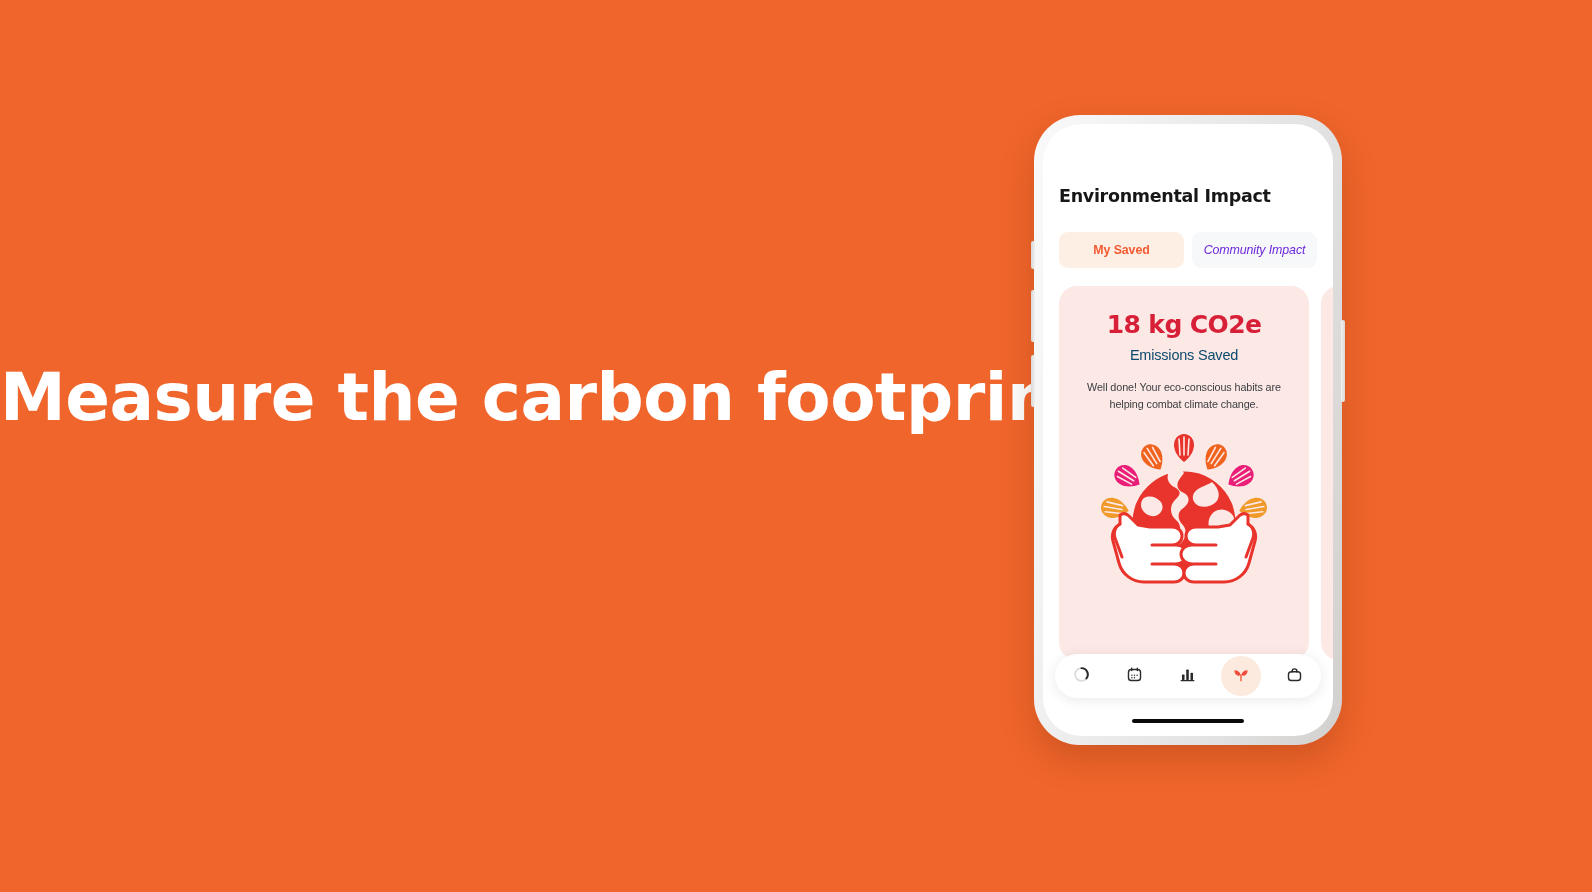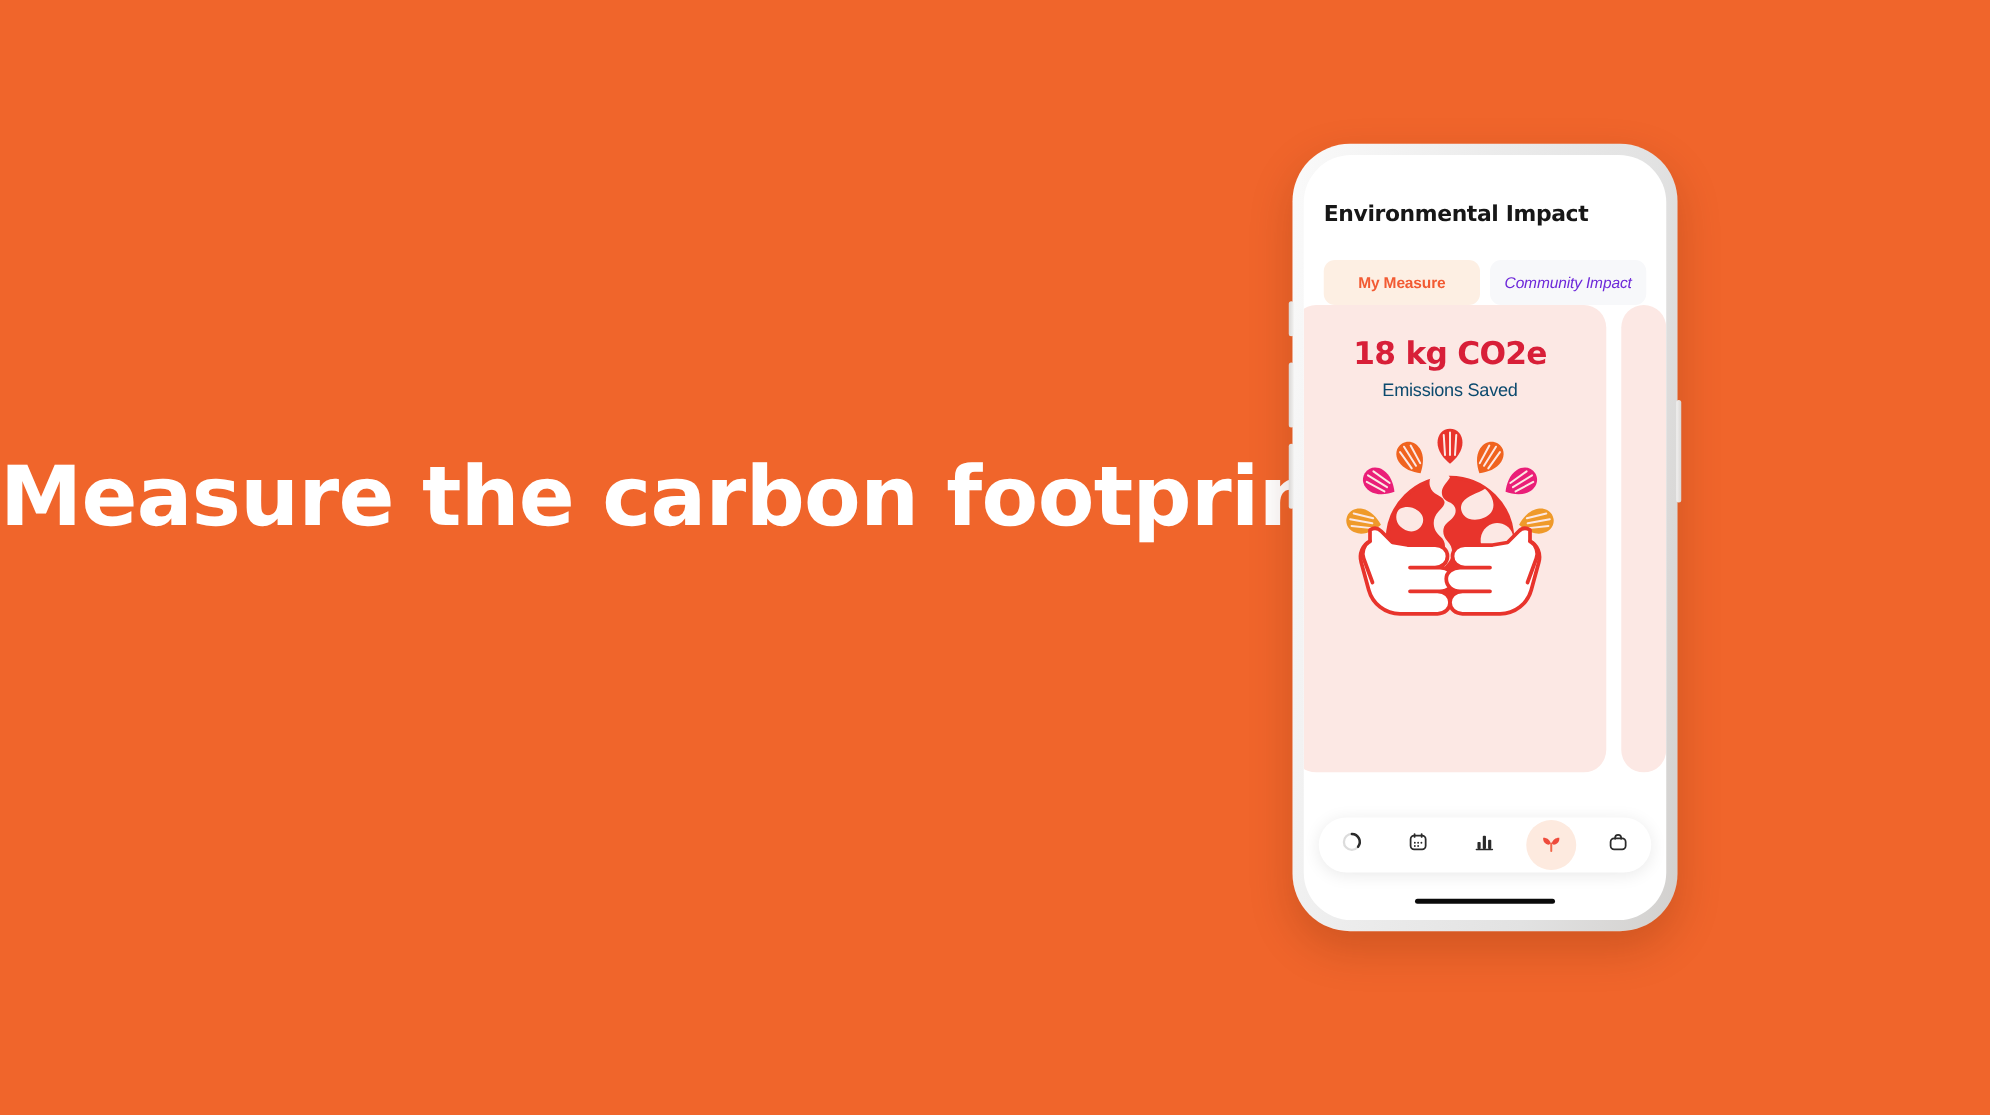--- a/index.html
+++ b/index.html
@@ -51,21 +51,21 @@
     background:linear-gradient(90deg,#D9D7D5,#F2F1F0);
     border-radius:2px;
   }
   .btn-silent { left:-3px; top:126px; width:4px; height:28px; }
   .btn-volup  { left:-3px; top:175px; width:4px; height:52px; }
   .btn-voldn  { left:-3px; top:240px; width:4px; height:52px; }
   .btn-power  { right:-3px; top:205px; width:4px; height:82px;
                 background:linear-gradient(270deg,#D9D7D5,#F2F1F0); }
 
   
-  .screen-pad { padding:38px 0 0 0; height:100%; position:relative; }
+  .screen-pad { padding:62px 0 0 0; height:100%; position:relative; }
 
   .app-title {
     font-family:"DejaVu Sans", sans-serif;
     font-weight:700;
     font-size:17.5px;
     color:#171717;
     letter-spacing:-0.3px;
     padding:0 16px;
     margin-bottom:26px;
   }
@@ -86,24 +86,24 @@
   }
   .tab-inactive {
     background:#F7F8FA;
     color:#6d28d9;
     font-weight:400;
     font-style:italic;
   }
 
   
   .carousel {
+    margin-top:18px;
     padding-left:16px;
     display:flex; gap:12px;
     overflow:hidden;
-    justify-content:flex-end;
   }
   .impact-card {
     flex:0 0 auto;
     width:250px;
     height:374px;
     background:#FCE8E4;
     border-radius:18px;
     padding:26px 16px 0 16px;
     text-align:center;
   }
@@ -174,32 +174,33 @@
   <div class="btn-side btn-voldn"></div>
   <div class="btn-side btn-power"></div>
 
   <div class="phone-screen">
     <div class="screen-pad">
 
       <div class="app-title">Environmental Impact</div>
 
       <div class="tabs">
         <div class="tab tab-active">
-          <span>My Measure</span>
+          <span>My Saved</span>
         </div>
         <div class="tab tab-inactive">
           <span>Community Impact</span>
         </div>
       </div>
 
       <div class="carousel">
 
         <div class="impact-card">
           <div class="metric-value">18 kg CO2e</div>
           <div class="metric-label">Emissions Saved</div>
+          <div class="metric-desc">Well done! Your eco-conscious habits are helping combat climate change.</div>
 
           <div class="globe-art">
             <svg width="168" height="160" viewBox="0 0 168 160" aria-hidden="true">
 
               <g fill="none" stroke-linecap="round" stroke-linejoin="round">
 
                 <path d="M84 6 c-6 0 -10 5 -10 11 c0 7 5 13 10 17 c5 -4 10 -10 10 -17 c0 -6 -4 -11 -10 -11 z" fill="#E8342C"></path>
                 <path d="M79 11 l1 16 M84 9 l0 18 M89 11 l-1 16" stroke="#FCE8E4" stroke-width="1.6"></path>
 
                 <g transform="rotate(-32 52 28)">

